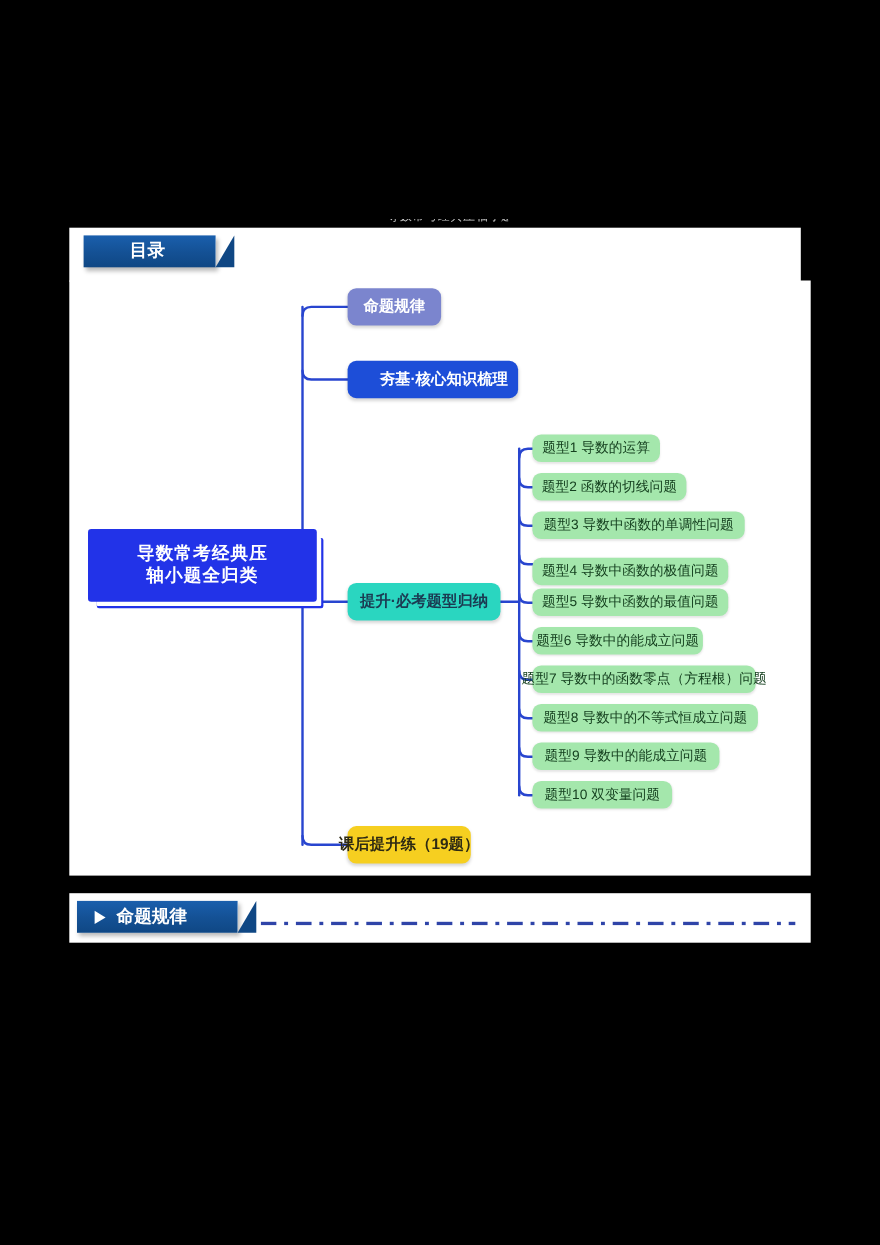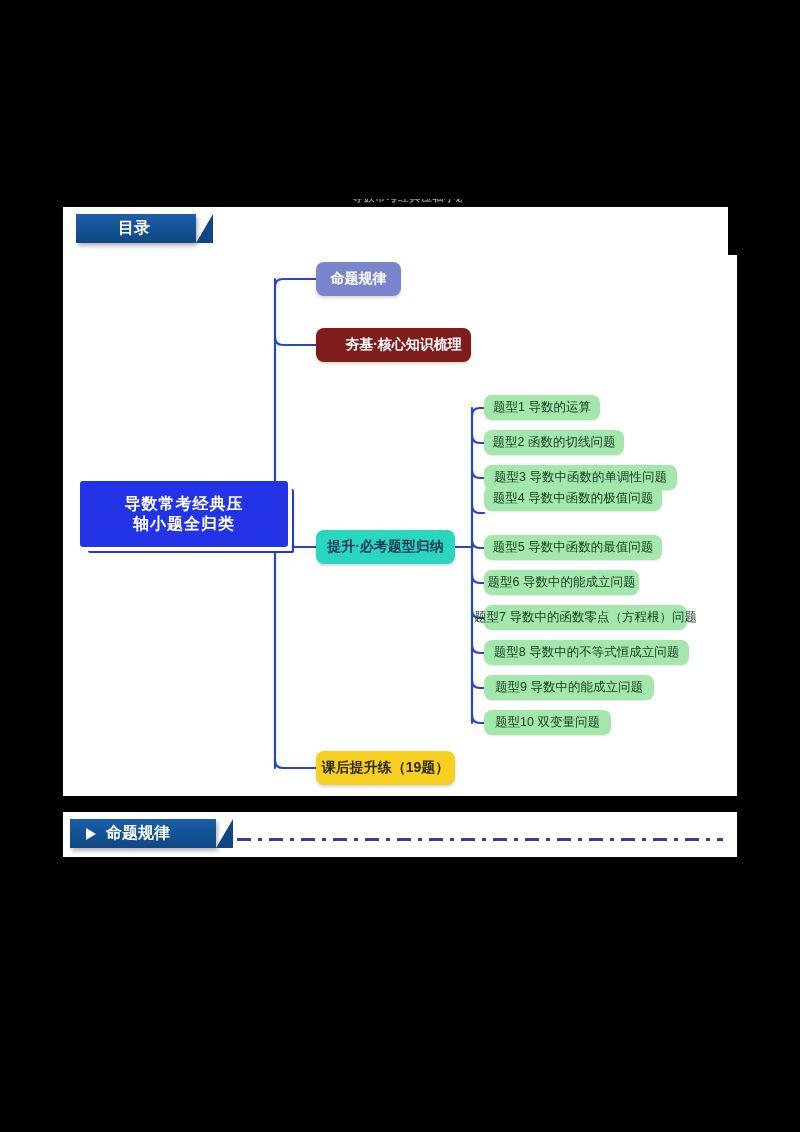--- a/index.html
+++ b/index.html
@@ -70,32 +70,32 @@
     border-radius:3px; letter-spacing:1px;
     box-shadow: 6px 6px 0 -2px #ffffff, 7px 7px 0 -1px #2233e8;
   }
   #node-root .rt{ display:block; }
 
   .lvl1{
     height:34px; border-radius:8px; color:#ffffff; font-size:14px; font-weight:bold;
     padding:0 14px; box-shadow:0 2px 3px rgba(0,0,0,.16);
   }
   #node-l1-0{ left:253px; top:55px;  width:85px;  background:#7b85ce; }
-  #node-l1-1{ left:253px; top:121px; width:155px; background:#7f1d1d;padding-left:34px; }
+  #node-l1-1{ left:253px; top:121px; width:155px; background:#1d4ed8;padding-left:34px; }
   #node-l1-2{ left:253px; top:323px; width:139px; background:#2ad6c0; color:#1b3b52; font-weight:bold;}
-  #node-l1-3{ left:253px; top:544px; width:139px; background:#f6cf20; color:#2e2a13; }
+  #node-l1-3{ left:253px; top:544px; width:112px; background:#f6cf20; color:#2e2a13; }
 
   .lvl2{
     height:25px; border-radius:8px; background:#a4e7ac; color:#15401f;
     font-size:12.5px; padding:0 11px; box-shadow:0 1px 2px rgba(0,0,0,.10);
   }
   #node-l2-0{ left:421px; top:188px; width:116px; }
   #node-l2-1{ left:421px; top:223px; width:140px; }
   #node-l2-2{ left:421px; top:258px; width:193px; }
-  #node-l2-3{ left:421px; top:279px; width:178px; }
+  #node-l2-3{ left:421px; top:300px; width:178px; }
   #node-l2-4{ left:421px; top:328px; width:178px; }
   #node-l2-5{ left:421px; top:363px; width:155px; }
   #node-l2-6{ left:421px; top:398px; width:203px; }
   #node-l2-7{ left:421px; top:433px; width:205px; }
   #node-l2-8{ left:421px; top:468px; width:170px; }
   #node-l2-9{ left:421px; top:503px; width:127px; }
 </style>
 </head>
 <body>
 

